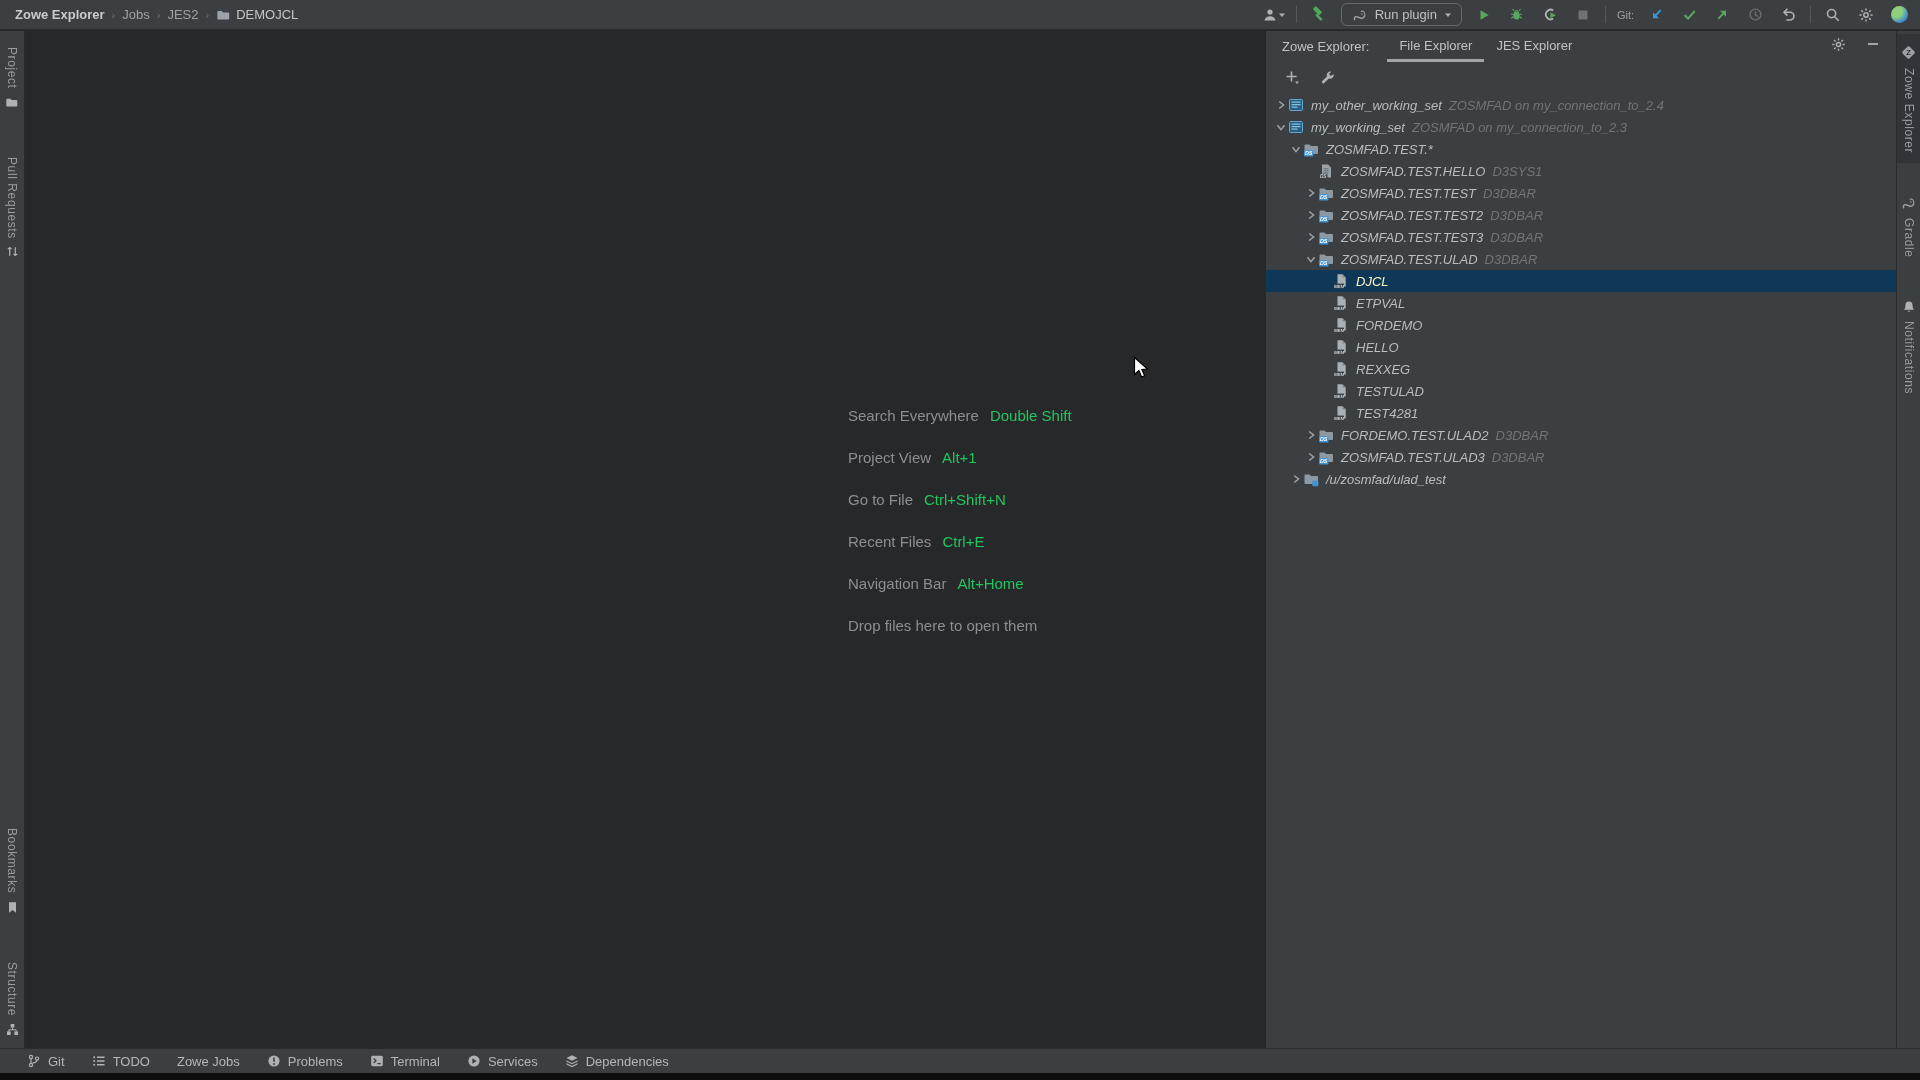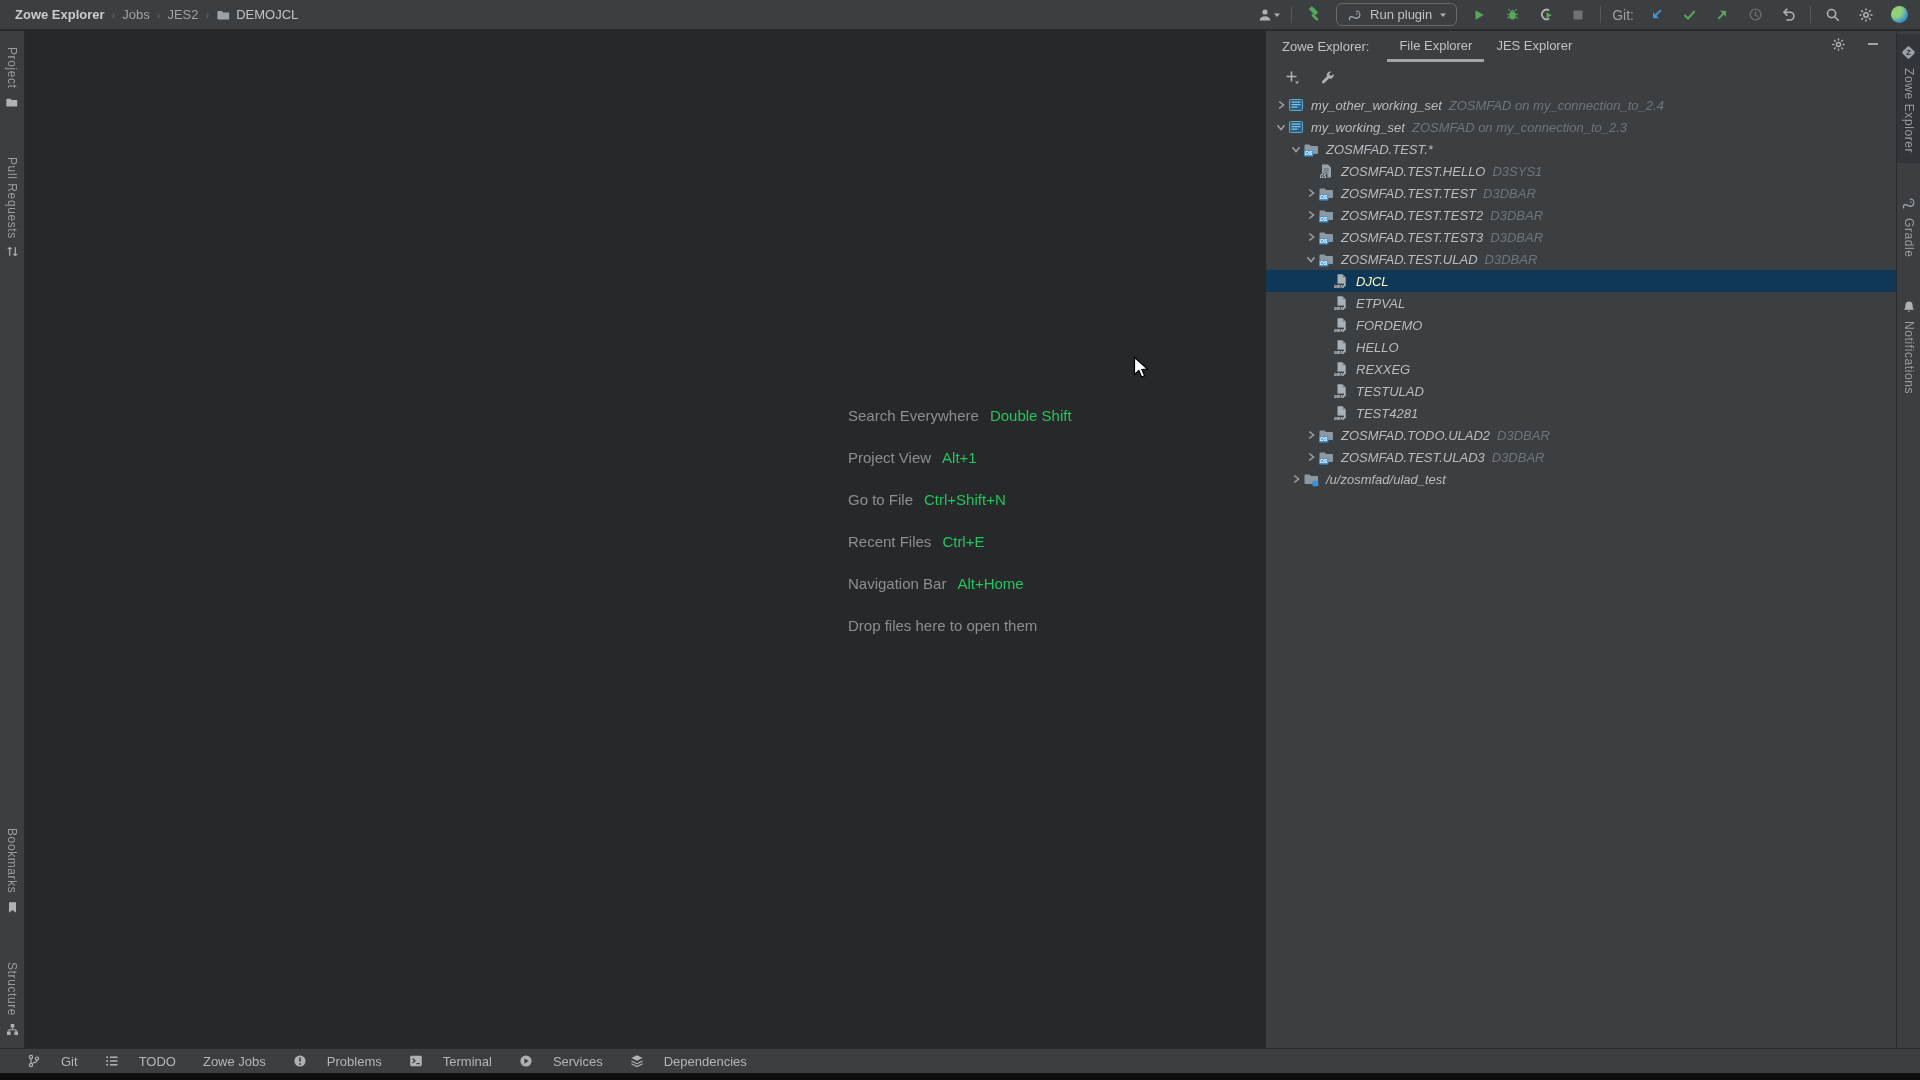--- a/index.html
+++ b/index.html
@@ -14,21 +14,21 @@
   .breadcrumbs{display:flex;align-items:center;gap:7px;padding-left:15px;font-size:13px;}
   .crumb{color:#9FA2A5;display:flex;align-items:center;gap:5px;cursor:default;}
   .crumb.first{color:#C9CBCD;font-weight:bold;}
   .crumb.last{color:#C2C4C6;}
   .crumb-sep{color:#6E7173;font-size:11px;}
   .topbar-right{margin-left:auto;display:flex;align-items:center;gap:11px;padding-right:10px;}
   .tb-btn{display:inline-flex;align-items:center;justify-content:center;width:22px;height:22px;border-radius:4px;}
   .tb-sep{width:1px;height:17px;background:#55585A;}
   .combo{display:flex;align-items:center;gap:7px;border:1px solid #686B6D;border-radius:6px;
     height:21px;padding:0 9px;font-size:13px;color:#BFC1C3;}
-  .git-label{font-size:14px;color:#9DA0A2;}
+  .git-label{font-size:11px;color:#9DA0A2;}
   .avatar{width:17px;height:17px;border-radius:50%;
     background:radial-gradient(circle at 30% 30%,#8FD07B 0 35%,#3F8ECD 70%,#2B5FA8 100%);}
   
   .lstripe{position:absolute;left:0;top:31px;width:25px;height:1017px;background:#3C3F41;
     border-right:1px solid #292B2C;box-sizing:border-box;
     display:flex;flex-direction:column;justify-content:space-between;align-items:center;
     padding:16px 0 12px;}
   .rstripe{position:absolute;right:0;top:31px;width:24px;height:1017px;background:#3C3F41;
     border-left:1px solid #292B2C;box-sizing:border-box;
     display:flex;flex-direction:column;align-items:center;padding-top:3px;}
@@ -59,21 +59,21 @@
   .trow.selected{background:#0E3758;}
   .chev{width:15px;min-width:15px;display:inline-flex;justify-content:center;align-items:center;}
   .ticon{width:18px;min-width:18px;height:16px;margin-right:5px;display:inline-flex;align-items:center;}
   .tname{color:#B9BDC0;}
   .trow.selected .tname{color:#fef9c3;}
   .tsuffix{color:#70757A;margin-left:7px;}
   
   .bbar{position:absolute;left:0;top:1048px;width:1920px;height:25px;background:#3C3F41;
     border-top:1px solid #292B2C;box-sizing:border-box;
     display:flex;align-items:center;gap:27px;padding-left:27px;font-size:13px;color:#B4B6B8;}
-  .bitem{display:flex;align-items:center;gap:20px;cursor:default;justify-content:space-between;}
+  .bitem{display:flex;align-items:center;gap:7px;cursor:default;justify-content:space-between;}
   .blackstrip{position:absolute;left:0;top:1073px;width:1920px;height:7px;background:#0D0D0D;}
   .ic{display:inline-flex;align-items:center;justify-content:center;}
 </style>
 </head>
 <body>
 
 <div class="topbar">
   <div class="breadcrumbs" id="breadcrumbs">
       <span class="crumb first">
         <span>Zowe Explorer</span>
@@ -562,21 +562,21 @@
             <path d="M3.2 1.5L7.6 5 3.2 8.5" stroke="#9FA2A5" stroke-width="1.5" fill="none"></path>
           </svg>
         </span>
         <span class="ticon">
           <svg width="17" height="16" viewBox="0 0 17 16">
             <path d="M1.5 4.5V12a1 1 0 0 0 1 1H14a1 1 0 0 0 1-1V6a1 1 0 0 0-1-1H8L6.5 3.5H2.5a1 1 0 0 0-1 1z" fill="#8E98A0"></path>
             <rect x="1" y="9.2" width="9.4" height="6.3" rx="1" fill="#3C93D6"></rect>
             <text x="5.7" y="14.2" font-size="5.4" font-weight="bold" fill="#FFFFFF" text-anchor="middle" font-family="Liberation Sans,sans-serif">DS</text>
           </svg>
         </span>
-        <span class="tname">ZOSMFAD.TODO.ULAD2</span>
+        <span class="tname">FORDEMO.TEST.ULAD2</span>
         <span class="tsuffix">D3DBAR</span>
       </div>
       <div class="trow" style="padding-left: 37px;">
         <span class="chev">
           <svg width="10" height="10" viewBox="0 0 10 10">
             <path d="M3.2 1.5L7.6 5 3.2 8.5" stroke="#9FA2A5" stroke-width="1.5" fill="none"></path>
           </svg>
         </span>
         <span class="ticon">
           <svg width="17" height="16" viewBox="0 0 17 16">

